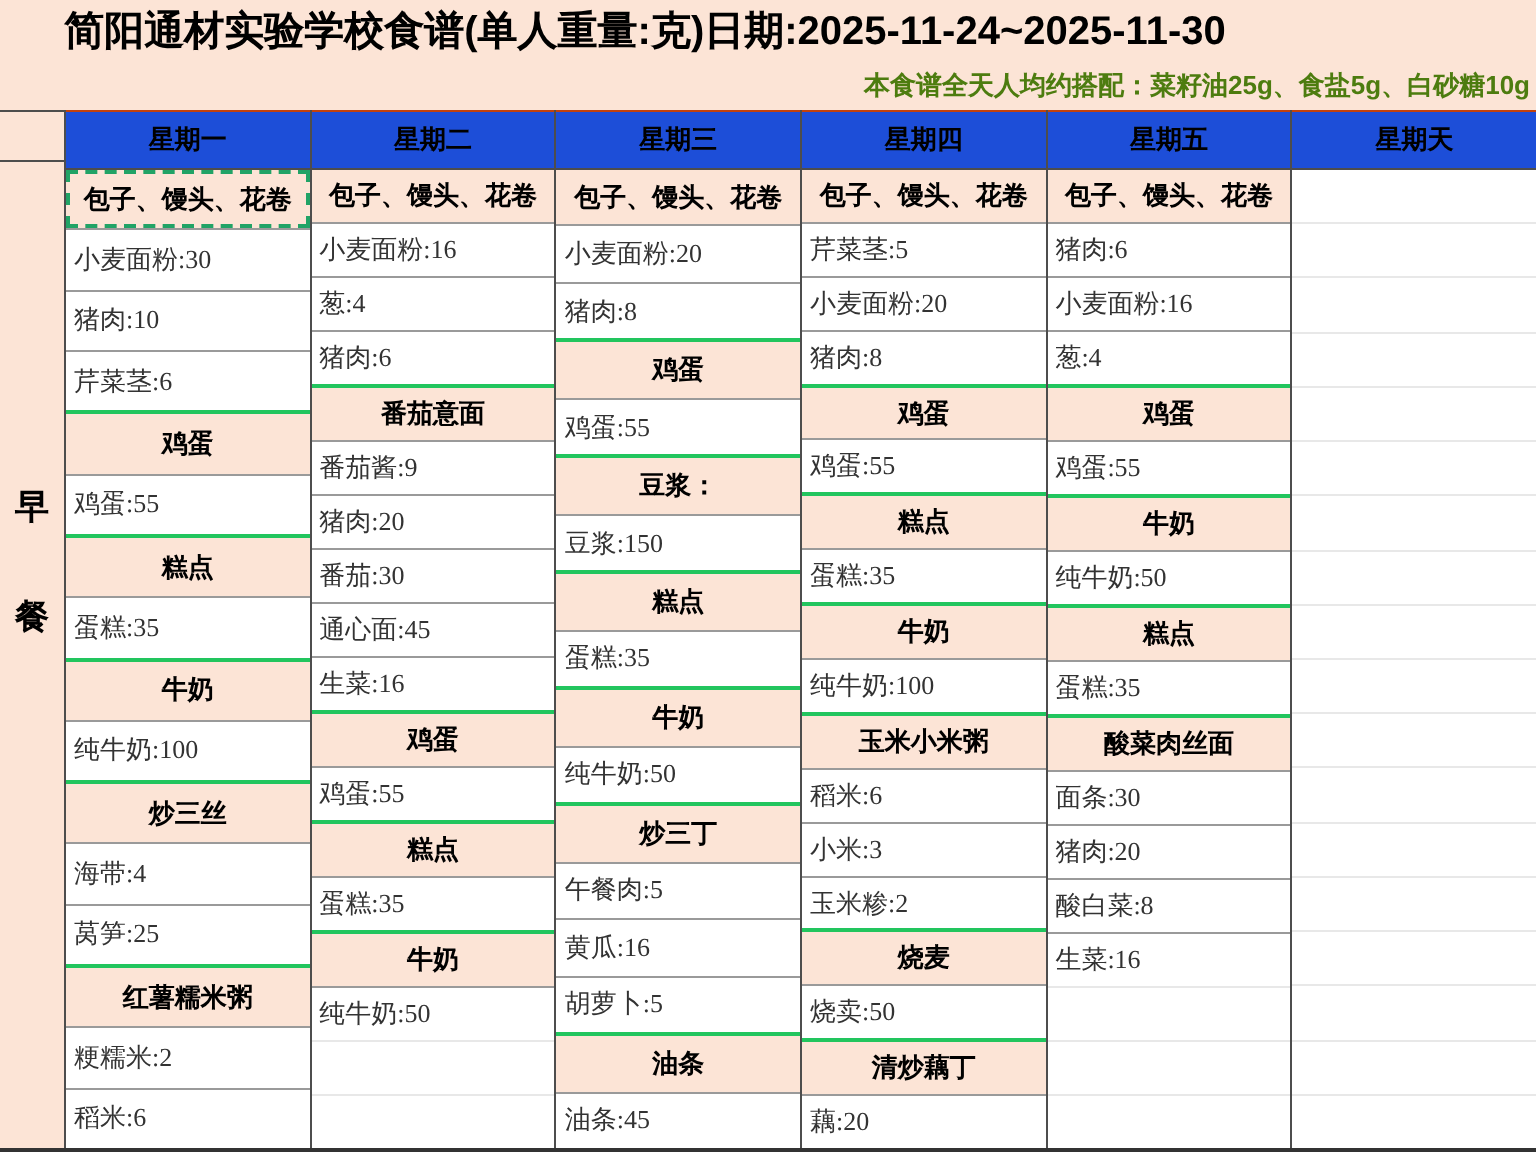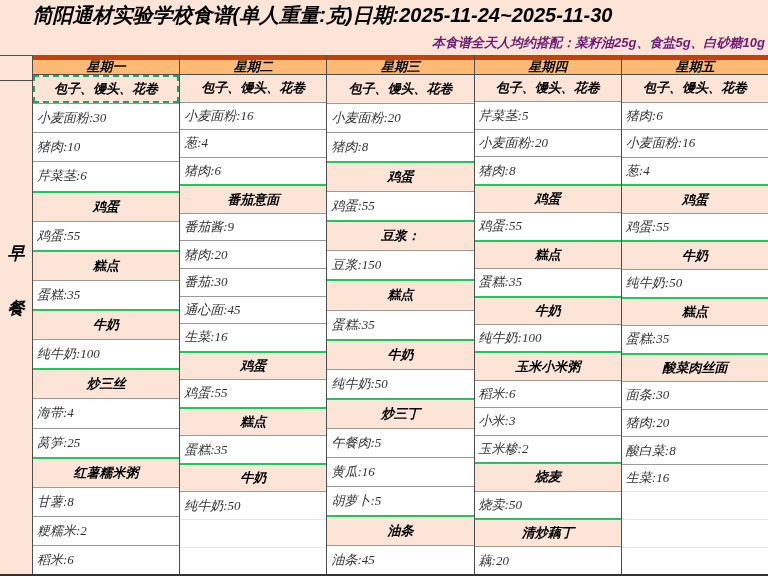--- a/index.html
+++ b/index.html
@@ -1,39 +1,39 @@
 <!DOCTYPE html>
 <html><head>
 <meta charset="utf-8">
 <style>
   * { margin:0; padding:0; box-sizing:border-box; }
   html,body { width:768px; height:576px; overflow:hidden; }
   body { font-family:"Liberation Sans", sans-serif; }
 
-  .sheet { width:768px; height:576px; background:#fce4d6; display:flex; flex-direction:column;font-style:italic; }
+  .sheet { width:768px; height:576px; background:#fce4d6; display:flex; flex-direction:column; }
 
   
   .title-row { height:30px; display:flex; align-items:center; }
   .title-text { width:645px; text-align:center; font-weight:bold; font-size:20px; color:#000; letter-spacing:0; }
   .subtitle-row { height:25px; display:flex; align-items:center; justify-content:flex-end; padding-right:3px; }
-  .subtitle-text { font-weight:bold; font-size:13px; color:#701a75; }
+  .subtitle-text { font-weight:bold; font-size:13px; color:#4d7c0f; }
 
   
   .grid-area { flex:1; display:flex; border-bottom:2px solid #333; }
 
   .meal-col { width:33px; border-right:1px solid #4d4d4d; display:flex; flex-direction:column; background:#fce4d6; }
   .corner-cell { height:26px; border-top:1px solid #4d4d4d; border-bottom:1px solid #4d4d4d; }
   .meal-label { flex:1; display:flex; flex-direction:column; align-items:center; justify-content:center; gap:38px; transform:translateY(-47px); }
   .meal-label span { font-weight:bold; font-size:17px; line-height:17px; color:#000; }
 
   .day-columns { flex:1; display:flex; }
   .day-col { flex:1; display:flex; flex-direction:column; border-right:1px solid #4d4d4d; min-width:0; }
   .day-col:last-child { border-right:none; }
 
-  .day-hdr { height:20px; background:#fdba74; border-top:5px solid #c2410c; border-bottom:1px solid #4d4d4d;
+  .day-hdr { height:30px; background:#1d4ed8; border-top:1px solid #c2410c; border-bottom:1px solid #4d4d4d;
              display:flex; align-items:center; justify-content:center;
              font-weight:bold; font-size:13px; color:#000; }
 
   .cell { flex:1; display:flex; align-items:center; min-height:0; overflow:hidden; white-space:nowrap; }
   .c-h { background:#fce4d6; justify-content:center; font-weight:bold; font-size:13px; color:#000;
          border-top:2px solid #22c55e; }
   .c-i { background:#ffffff; padding-left:4px; font-family:"Liberation Serif", serif; font-size:13px; color:#333;
          border-top:1px solid #9a9a9a; }
   .c-e { background:#ffffff; border-top:1px solid #e8e8e8; }
   .row0 { border-top:none !important; }
@@ -73,21 +73,20 @@
           <div class="cell c-h">鸡蛋</div>
           <div class="cell c-i">鸡蛋:55</div>
           <div class="cell c-h">糕点</div>
           <div class="cell c-i">蛋糕:35</div>
           <div class="cell c-h">牛奶</div>
           <div class="cell c-i">纯牛奶:100</div>
           <div class="cell c-h">炒三丝</div>
           <div class="cell c-i">海带:4</div>
           <div class="cell c-i">莴笋:25</div>
           <div class="cell c-h">红薯糯米粥</div>
-          <div class="cell c-i">甘薯:8</div>
           <div class="cell c-i">粳糯米:2</div>
           <div class="cell c-i">稻米:6</div>
         </div>
         <div class="day-col">
           <div class="day-hdr">星期二</div>
           <div class="cell c-h row0">包子、馒头、花卷</div>
           <div class="cell c-i">小麦面粉:16</div>
           <div class="cell c-i">葱:4</div>
           <div class="cell c-i">猪肉:6</div>
           <div class="cell c-h">番茄意面</div>
@@ -160,16 +159,37 @@
           <div class="cell c-i">蛋糕:35</div>
           <div class="cell c-h">酸菜肉丝面</div>
           <div class="cell c-i">面条:30</div>
           <div class="cell c-i">猪肉:20</div>
           <div class="cell c-i">酸白菜:8</div>
           <div class="cell c-i">生菜:16</div>
           <div class="cell c-e"></div>
           <div class="cell c-e"></div>
           <div class="cell c-e"></div>
         </div>
+        <div class="day-col">
+          <div class="day-hdr">星期天</div>
+          <div class="cell c-e row0"></div>
+          <div class="cell c-e"></div>
+          <div class="cell c-e"></div>
+          <div class="cell c-e"></div>
+          <div class="cell c-e"></div>
+          <div class="cell c-e"></div>
+          <div class="cell c-e"></div>
+          <div class="cell c-e"></div>
+          <div class="cell c-e"></div>
+          <div class="cell c-e"></div>
+          <div class="cell c-e"></div>
+          <div class="cell c-e"></div>
+          <div class="cell c-e"></div>
+          <div class="cell c-e"></div>
+          <div class="cell c-e"></div>
+          <div class="cell c-e"></div>
+          <div class="cell c-e"></div>
+          <div class="cell c-e"></div>
+        </div>
       </div>
 
   </div>
 </div>
 
 </body></html>

